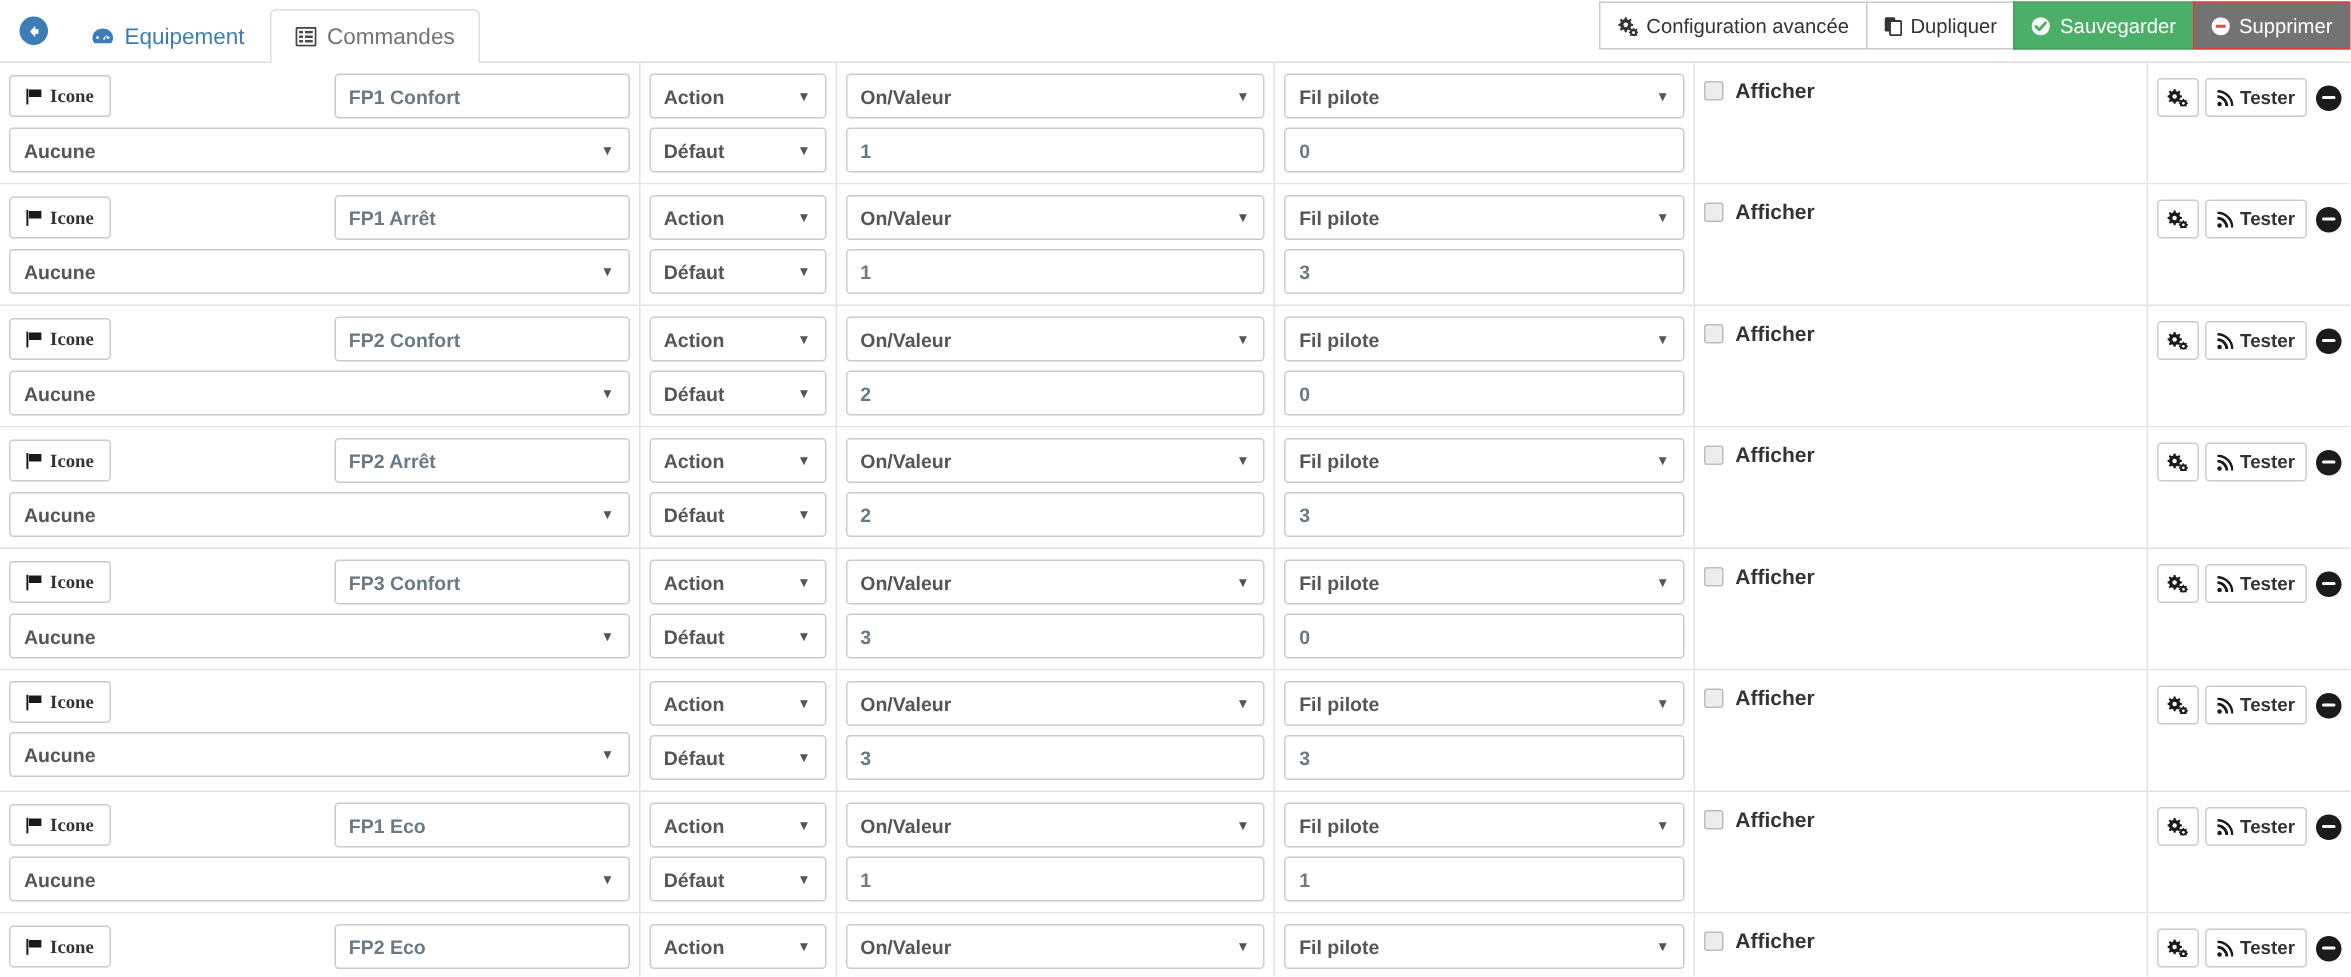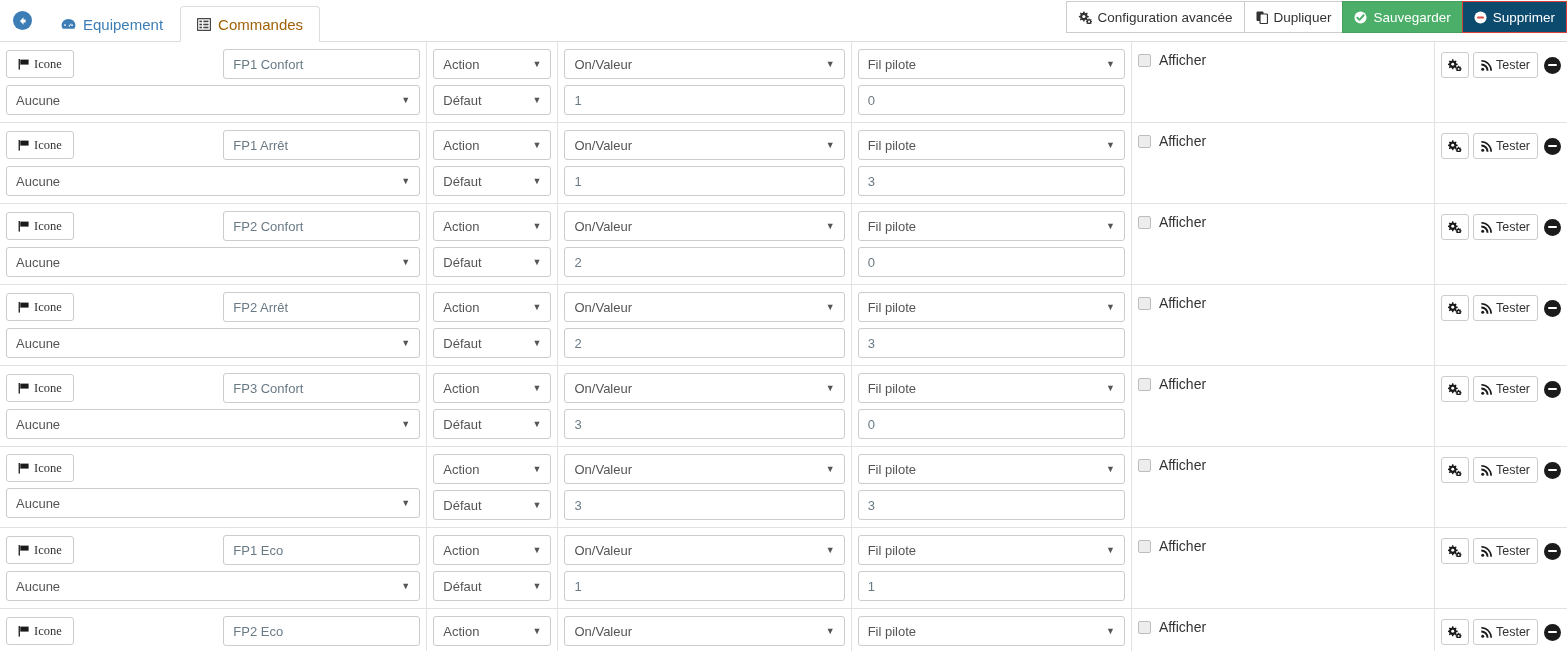--- a/index.html
+++ b/index.html
@@ -48,21 +48,21 @@
     cursor: pointer;
     border: 1px solid transparent;
     border-bottom: none;
     border-radius: 4px 4px 0 0;
     position: relative;
     top: 1px;
   }
   .tab.active {
     background: #ffffff;
     border-color: #dddddd;
-    color: #a16207;
+    color: #737373;
     z-index: 3;
   }
   .tab .ticon { font-size: 14px; line-height: 1; display:inline-flex; }
   .ico-gauge { color:#3c7db5; }
   .ico-table { color:#555; }
 
   
   .toolbar {
     position: absolute;
     right: 0;
@@ -84,35 +84,36 @@
     cursor: pointer;
     white-space: nowrap;
   }
   .tb-btn:last-child { border-right: 1px solid #cccccc; }
   .tb-btn.green {
     background: #4caf69;
     border-color: #45a05e;
     color: #ffffff;
   }
   .tb-btn.red {
-    background: #0c4a6e;
+    background: #737373;
     border-color: #d8413a;
     color: #ffffff;
     text-align: center;
   }
   .tb-ico { font-size: 13px; line-height: 1; display:inline-flex; }
 
   
   .cmdlist { width: 1567px; }
   .cmdrow {
     display: flex;
     align-items: stretch;
     border-bottom: 1px solid #e2e2e2;
     min-height: 76px;
     background: #ffffff;
+    font-weight: bold;
   }
 
   .col { padding: 7px 6px 7px 6px; display: flex; flex-direction: column; gap: 6px; }
   .col-sep { border-right: 1px solid #e2e2e2; }
 
   .c-icon   { width: 430px; }
   .c-action { width: 132px; }
   .c-sub    { width: 295px; }
   .c-val    { width: 282px; }
   .c-show   { width: 305px; }

